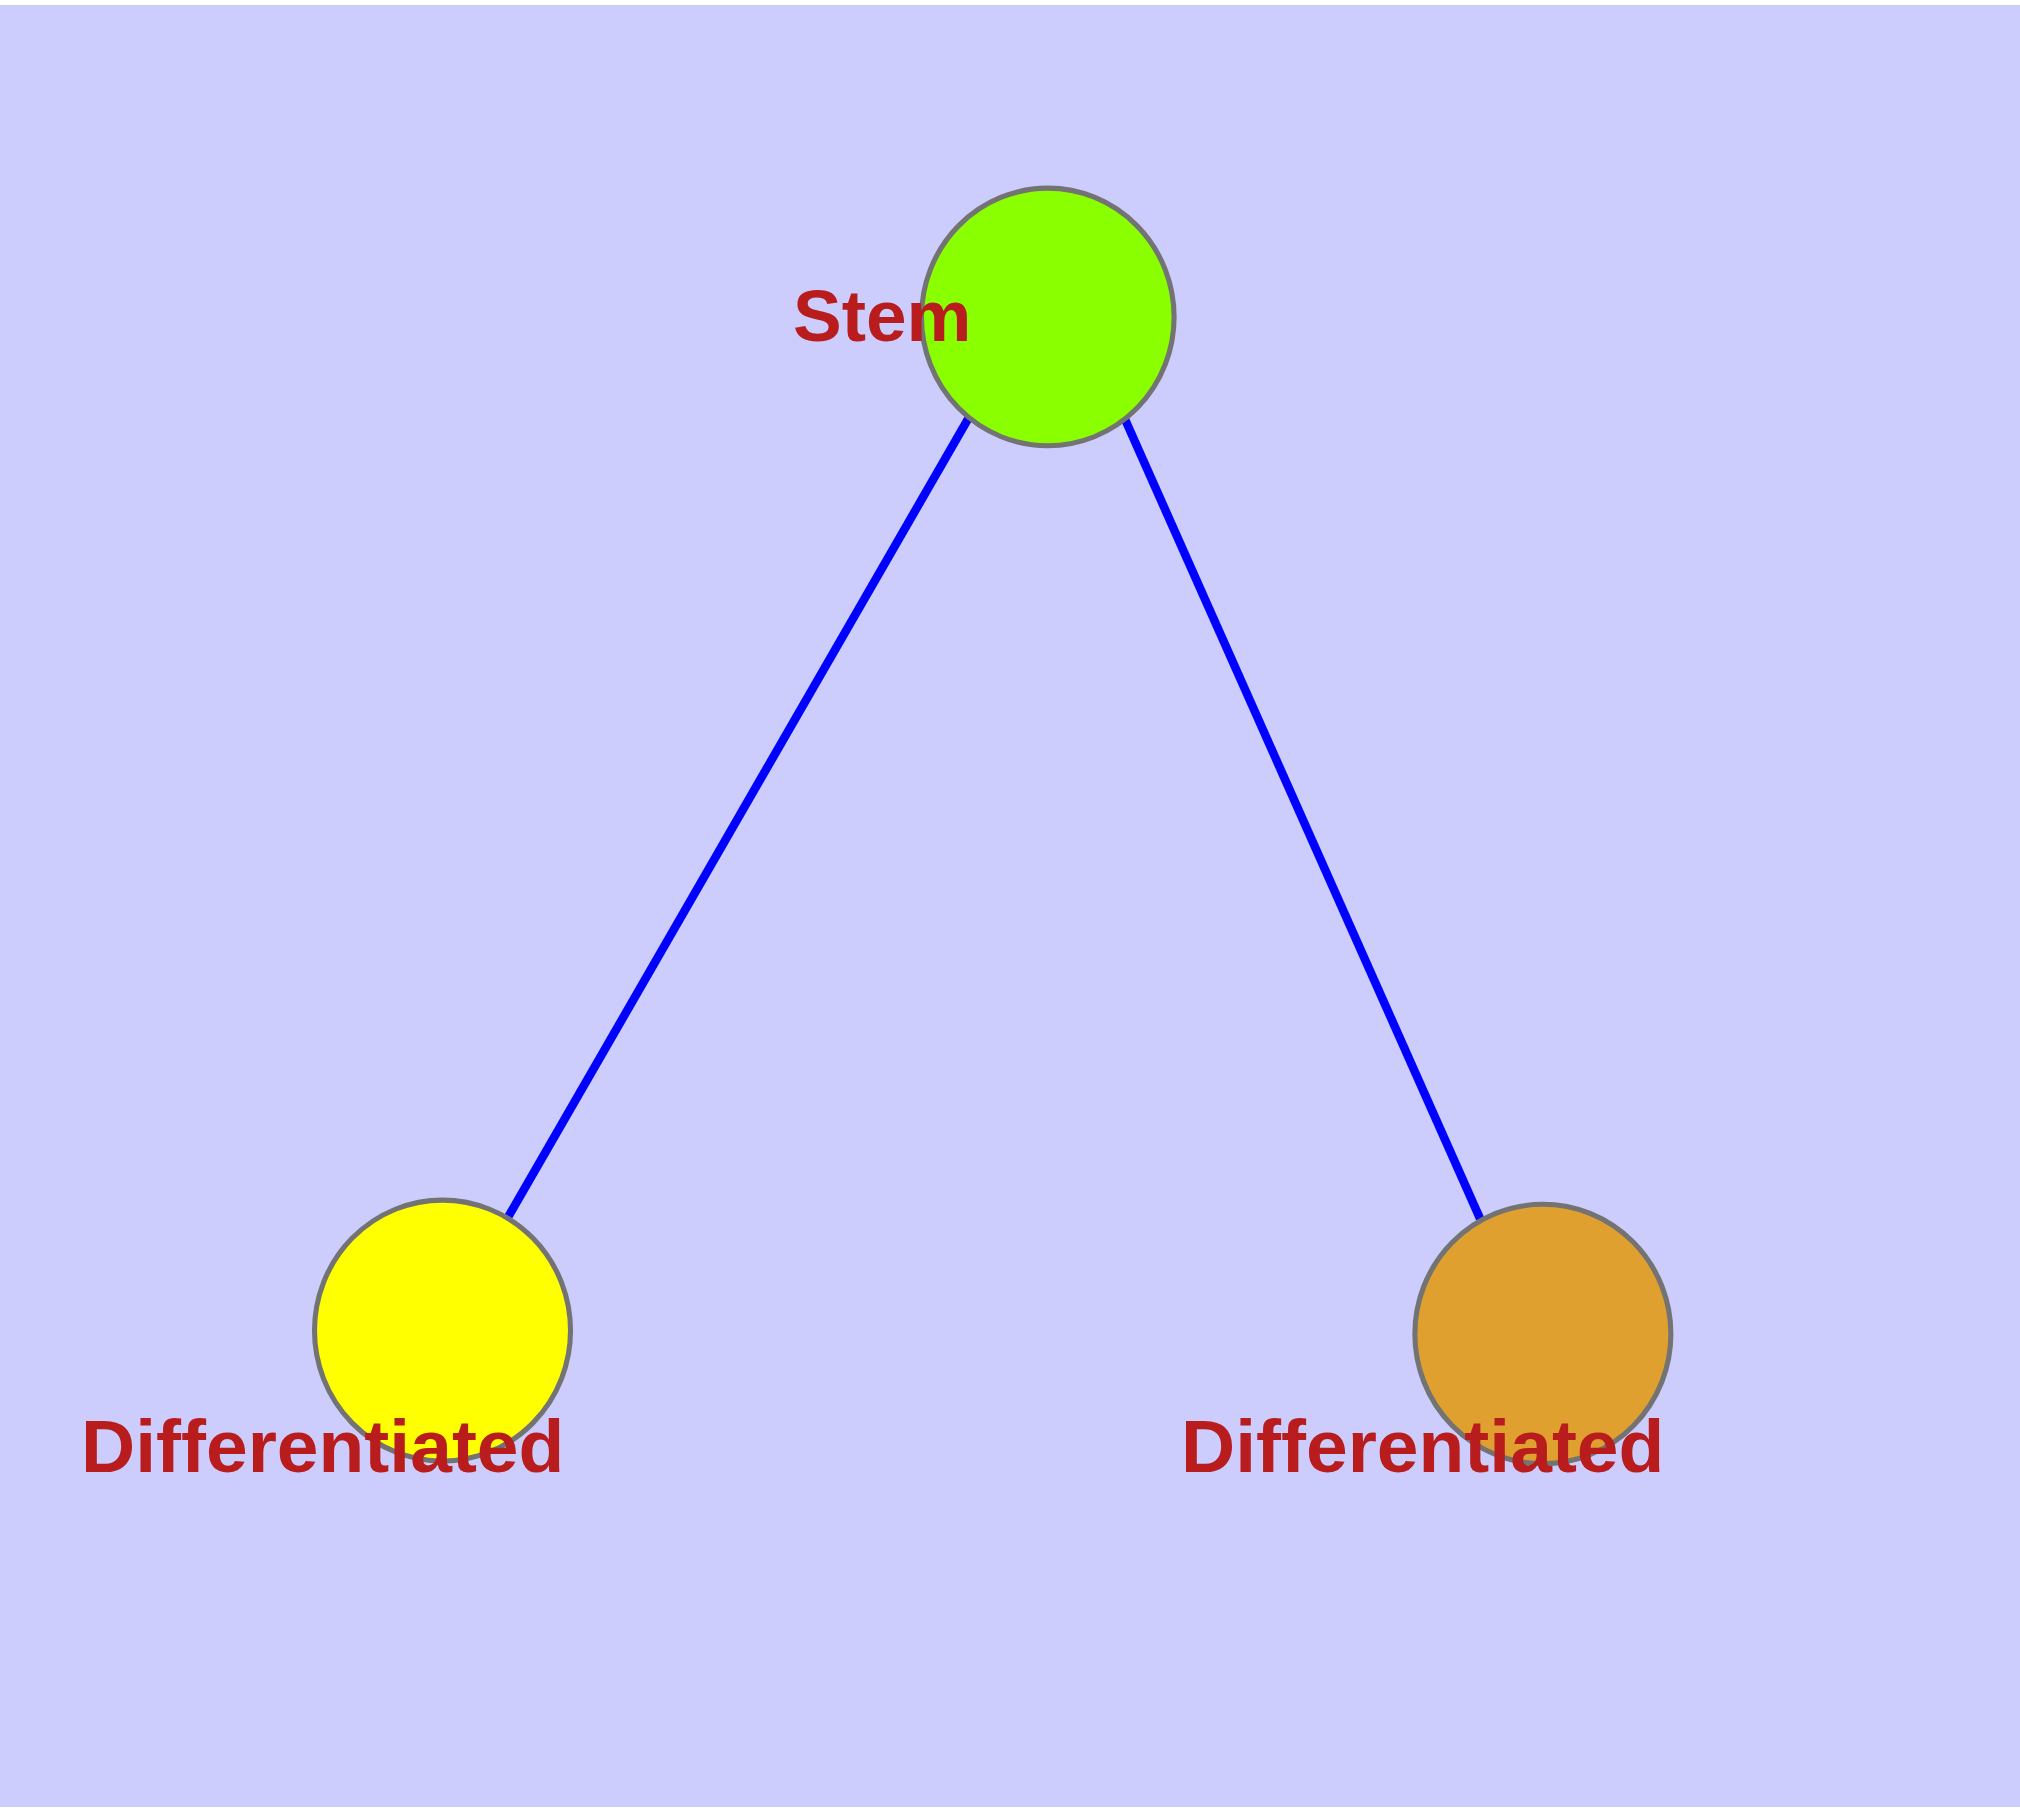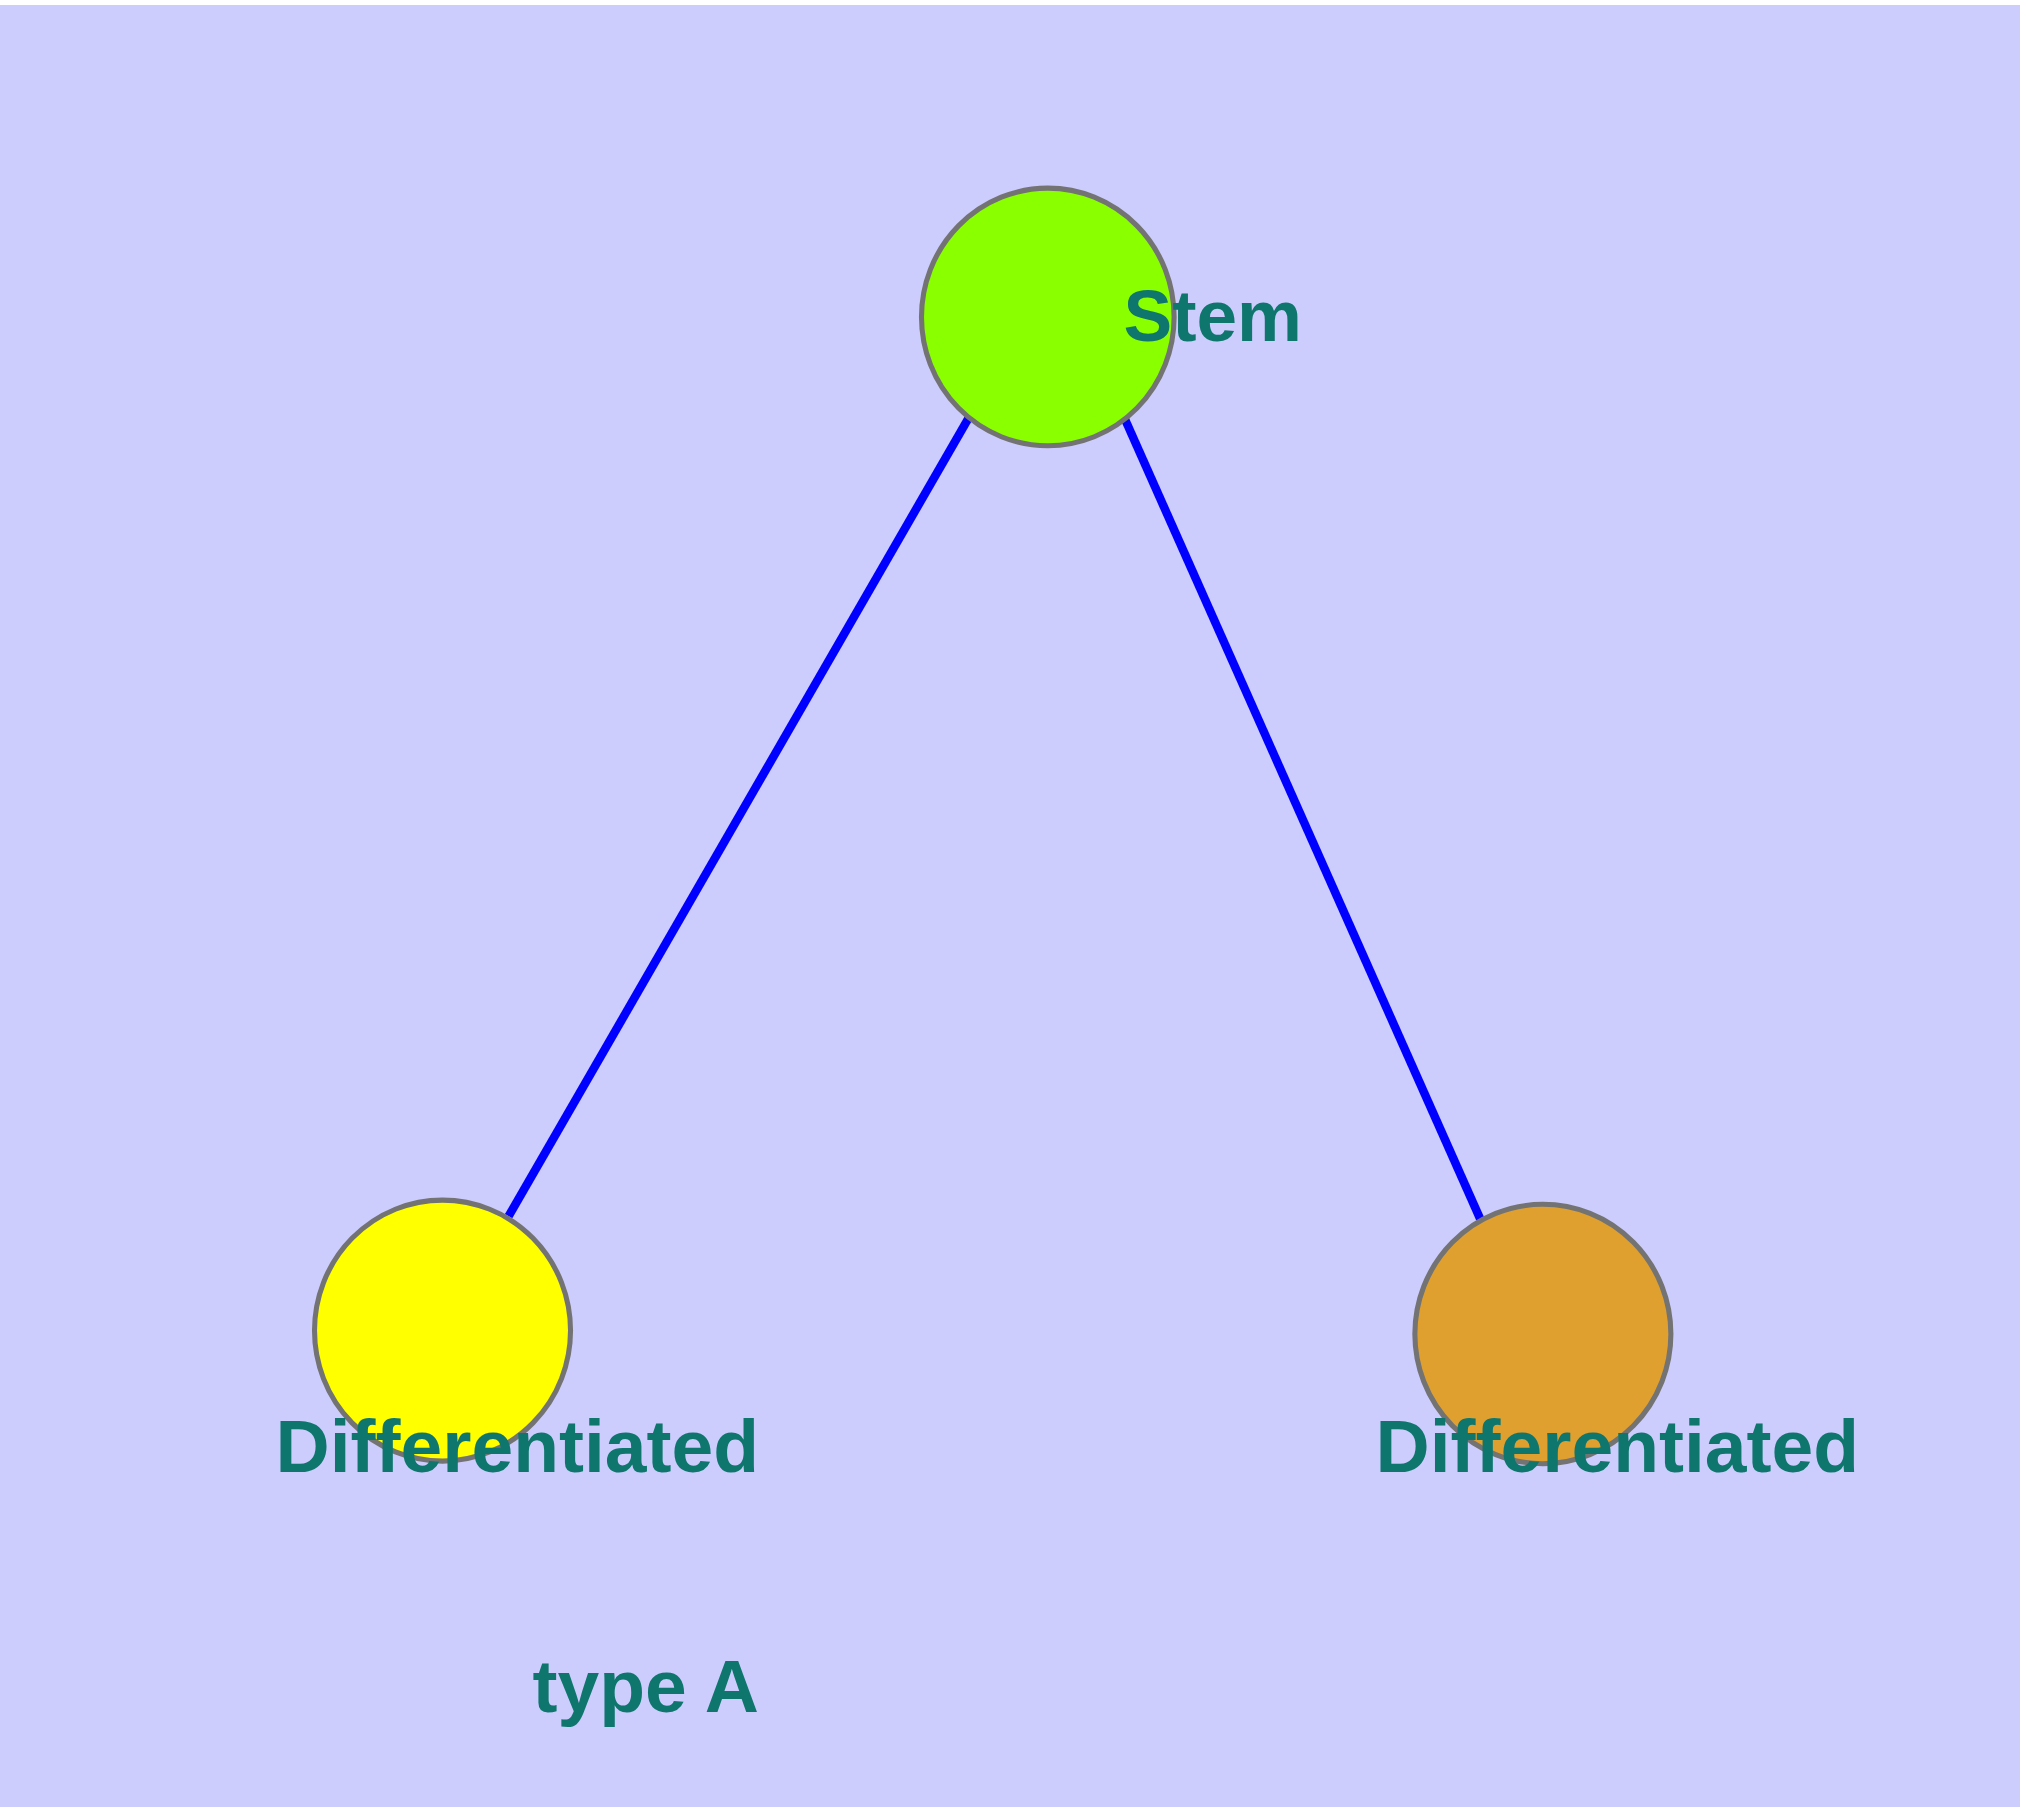--- a/index.html
+++ b/index.html
@@ -29,22 +29,22 @@
   #graph-svg {
     position: absolute;
     left: 0;
     top: 0;
     width: 2021px;
     height: 1812px;
     display: block;
   }
   .node-label {
     position: absolute;
-    text-align: right;
-    color: #0f766e;
+    text-align: left;
+    color: #b91c1c;
     font-family: "Liberation Sans", sans-serif;
     font-weight: bold;
     line-height: 1.07;
     white-space: pre;
     pointer-events: none;
     -webkit-font-smoothing: none;
   }
   .label-stem {
     font-size: 73px;
     left: 793px;
@@ -83,20 +83,19 @@
       <ellipse cx="522" cy="1570" rx="151" ry="154" fill="#ffff00" stroke="#737373" stroke-width="6"></ellipse>
 
       <ellipse cx="1820" cy="1574" rx="151" ry="153" fill="#e0a030" stroke="#737373" stroke-width="6"></ellipse>
     </g>
   </svg>
 
   <div class="node-label label-stem">Stem</div>
 
   <div class="node-label label-a">
     <div>Differentiated</div>
-    <div>type A</div>
   </div>
 
   <div class="node-label label-b">
     <div>Differentiated</div>
   </div>
 </div>
 
 
 </body></html>

